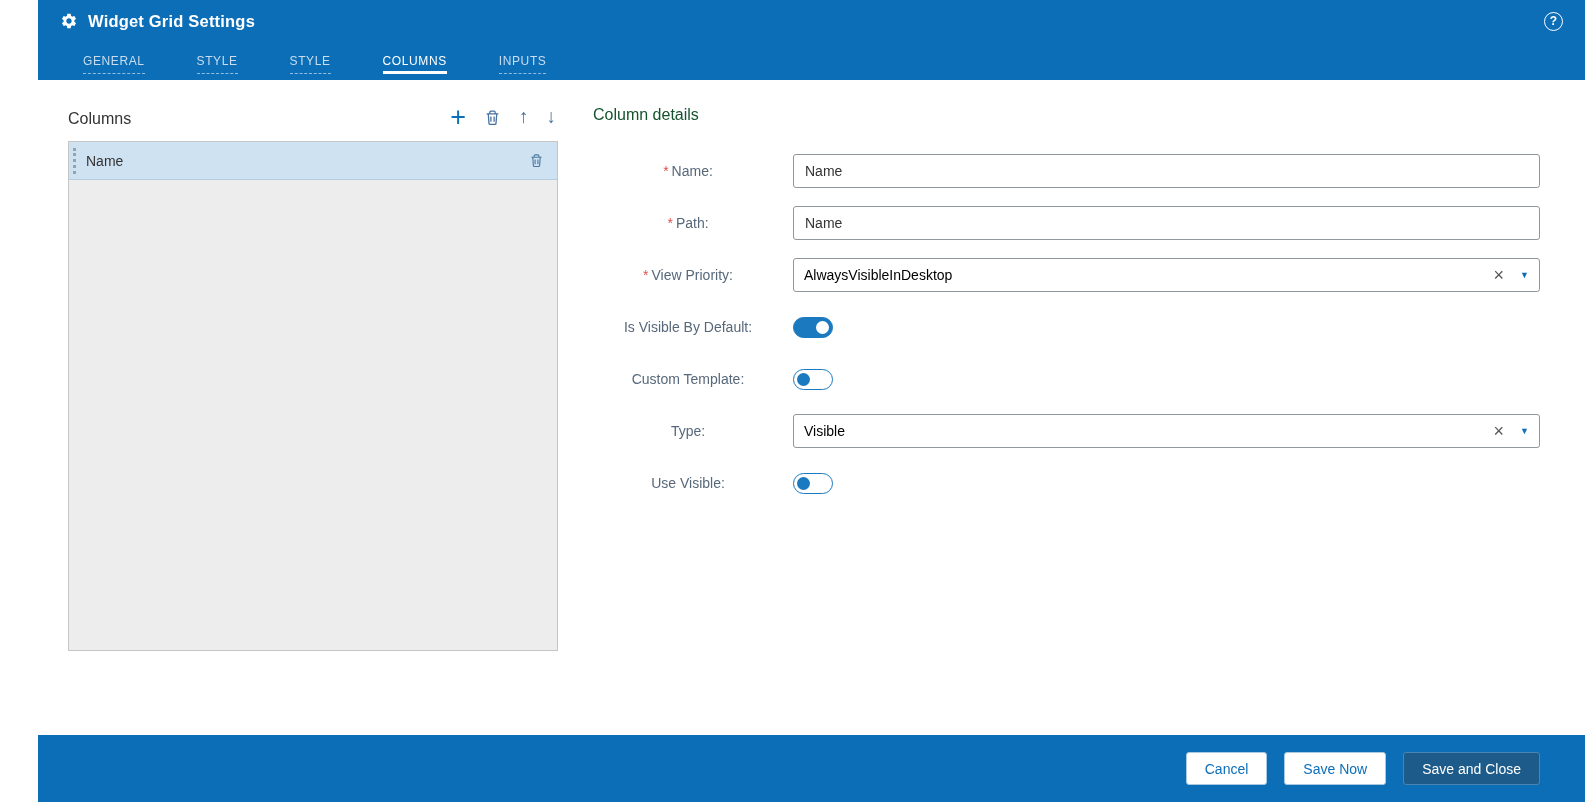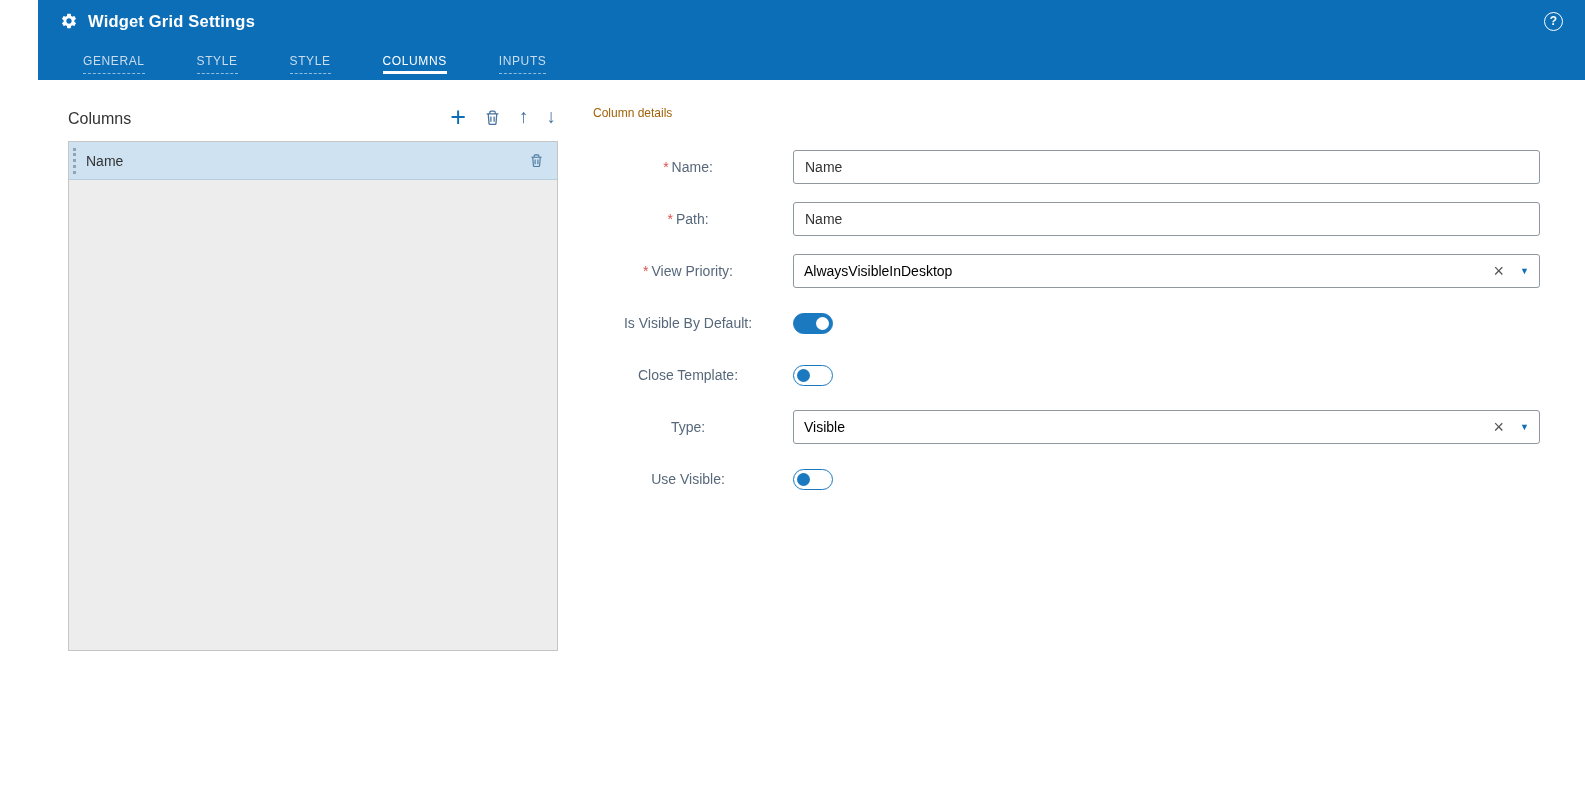--- a/index.html
+++ b/index.html
@@ -50,21 +50,21 @@
     height: 38px; display: flex; align-items: center; cursor: pointer;
     background: #cfe2f2; border-bottom: 1px solid #b6cde0; position: relative;
   }
   .drag-handle { width: 0; height: 26px; border-left: 3px dotted #93a3b1; margin-left: 4px; cursor: grab; }
   .item-label { font-size: 14px; color: #333; margin-left: 10px; }
   .row-trash { margin-left: auto; margin-right: 13px; cursor: pointer; display: inline-flex; }
   .row-trash .trash-svg { width: 15px; height: 15px; stroke: #4d7aa0; }
 
   
   .right-panel { flex: 1 1 auto; padding: 26px 45px 0 35px; }
-  .details-title { font-size: 12px; font-weight: 400; margin: 0 0 30px 0; color: #a16207; }
+  .details-title { font-size: 16px; font-weight: 400; margin: 0 0 30px 0; color: #14532d; }
   .form-row { display: flex; align-items: center; margin-bottom: 18px; min-height: 34px; }
   .form-label {
     width: 200px; flex: 0 0 auto; text-align: center; padding-right: 10px;
     font-size: 14px; color: #57687a;
   }
   .req { color: #d9534f; margin-right: 3px; }
   .ctrl { flex: 1 1 auto; display: flex; align-items: center; }
   .text-input {
     flex: 1 1 auto; height: 34px; border: 1px solid #8f989e; border-radius: 3px;
     padding: 0 11px; font-size: 14px; color: #333; background: #fff;
@@ -194,21 +194,21 @@
       <div class="form-row">
         <label class="form-label">Is Visible By Default:</label>
         <div class="ctrl">
           <div class="toggle on">
               <span class="knob"></span>
             </div>
         </div>
       </div>
 
       <div class="form-row">
-        <label class="form-label">Close Template:</label>
+        <label class="form-label">Custom Template:</label>
         <div class="ctrl">
           <div class="toggle">
               <span class="knob"></span>
             </div>
         </div>
       </div>
 
       <div class="form-row">
         <label class="form-label">Type:</label>
         <div class="ctrl">
@@ -225,14 +225,19 @@
         <div class="ctrl">
           <div class="toggle">
               <span class="knob"></span>
             </div>
         </div>
       </div>
     </section>
   </div>
 
 
+  <footer class="footer">
+    <button class="btn ghost">Cancel</button>
+    <button class="btn ghost">Save Now</button>
+    <button class="btn primary">Save and Close</button>
+  </footer>
 
 </div>
 
 </body></html>

